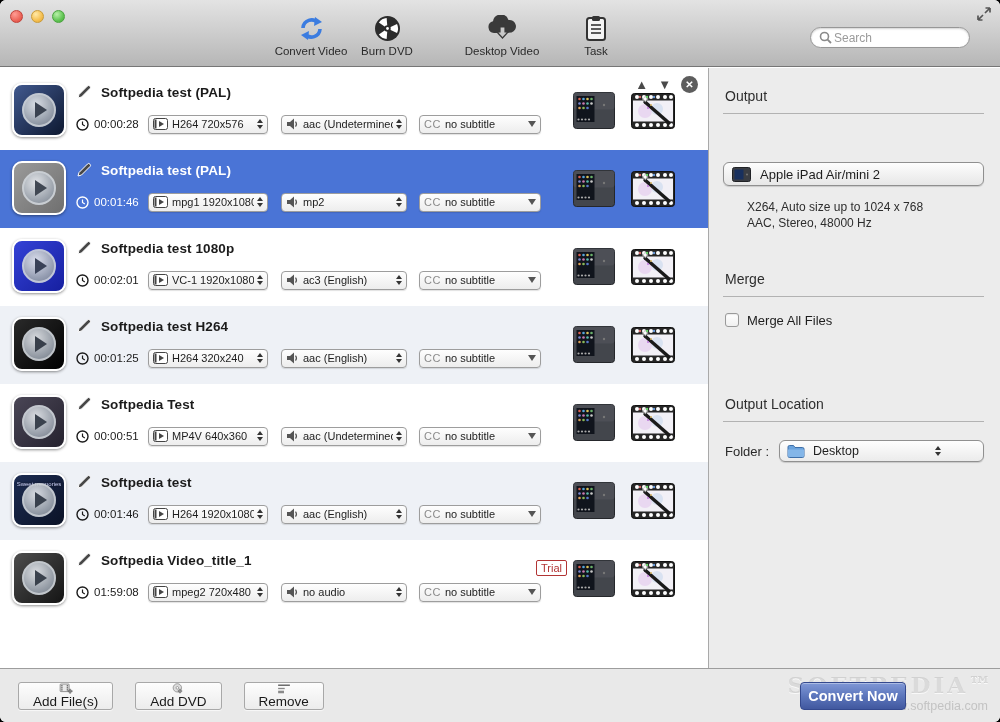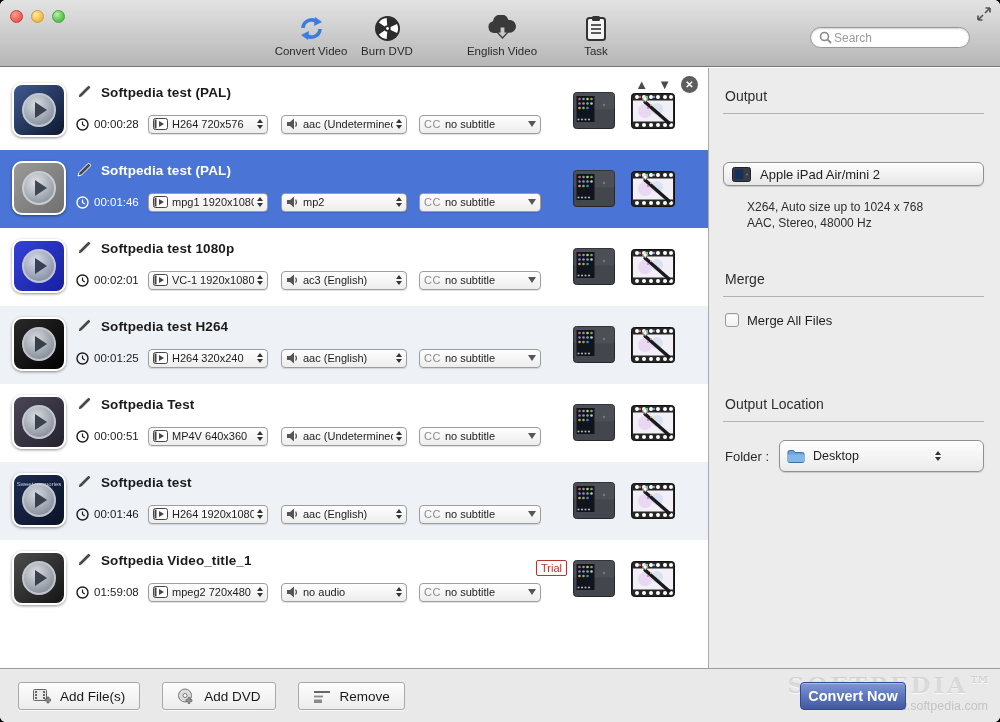--- a/index.html
+++ b/index.html
@@ -72,28 +72,28 @@
   .profile-btn span{font-size:13px;color:#1e1e1e;}
   .sp-detail{font-size:12px;color:#2d2d2d;margin-left:24px;line-height:16px;}
   .mergeblock{margin-top:40px;}
   .chk-row{display:flex;align-items:flex-start;gap:8px;margin:16px 0 0 2px;}
   .chk{width:14px;height:14px;border:1px solid #9a9a9a;border-radius:3px;background:linear-gradient(#fff,#f0f0f0);
     box-shadow:inset 0 1px 1px rgba(0,0,0,.08);cursor:pointer;}
   .chk-label{font-size:13px;color:#1e1e1e;}
   .outblock{margin-top:68px;}
   .folder-row{display:flex;align-items:center;gap:10px;margin:18px 0 0 2px;}
   .folder-label{font-size:13px;color:#2a2a2a;}
-  .folder-sel{flex:1;height:32px;border:1px solid #909090;border-radius:6px;background:linear-gradient(#fefefe,#ebebeb);
+  .folder-sel{flex:1;height:22px;border:1px solid #909090;border-radius:6px;background:linear-gradient(#fefefe,#ebebeb);
     display:flex;align-items:center;padding:0 7px;gap:8px;box-shadow:0 1px 1px rgba(0,0,0,.15);cursor:pointer;}
   .folder-sel span{flex:1;font-size:12.5px;color:#1e1e1e;}
 
   
   .fbtns{position:absolute;left:18px;top:13px;display:flex;gap:22px;}
   .fbtn{height:28px;border:1px solid #a8a8a8;border-radius:3px;background:linear-gradient(#fdfdfd,#ececec);
-    display:flex;align-items:center;gap:9px;padding:0 14px;font-size:13.5px;color:#191919;cursor:pointer;box-shadow:0 1px 1px rgba(255,255,255,.7);}
+    display:flex;align-items:center;padding:0 14px;font-size:13.5px;color:#191919;cursor:pointer;box-shadow:0 1px 1px rgba(255,255,255,.7);flex-direction:column;}
   .convert{position:absolute;left:800px;top:13px;width:106px;height:28px;border-radius:4px;cursor:pointer;
     background:linear-gradient(#8098d6,#5d77bd 48%,#41589f);border:1px solid #34498e;color:#fff;font-size:14.5px;
     font-weight:bold;display:flex;align-items:center;justify-content:center;box-shadow:inset 0 1px 0 rgba(255,255,255,.35);}
   .wm{position:absolute;right:6px;top:2px;font-family:"DejaVu Serif",serif;font-weight:bold;font-size:23px;
     letter-spacing:3px;color:rgba(180,180,180,.45);text-shadow:0 1px 0 rgba(255,255,255,.7);}
   .wm-url{position:absolute;right:12px;top:30px;font-size:12.5px;color:rgba(170,170,170,.6);}
 </style>
 </head>
 <body>
 
@@ -134,21 +134,21 @@
       <div class="tb-label">Burn DVD</div>
     </div>
 
     <div class="tb-item" style="left:450px">
       <div class="ticon">
         <svg width="32" height="27" viewBox="0 0 32 27">
           <path d="M8 18 a6 6 0 0 1 -1 -11.8 a8 8 0 0 1 15.5 -1.2 a6.5 6.5 0 0 1 3 12.6 z" fill="#3a3a3a"></path>
           <path d="M14 12 h5 v5 h3 l-5.5 6 l-5.5 -6 h3 z" fill="#c9c9c9" stroke="#3a3a3a" stroke-width="1.2"></path>
         </svg>
       </div>
-      <div class="tb-label">English Video</div>
+      <div class="tb-label">Desktop Video</div>
     </div>
 
     <div class="tb-item" style="left:544px">
       <div class="ticon">
         <svg width="24" height="27" viewBox="0 0 24 27">
           <rect x="3" y="3" width="18" height="22" rx="2.5" fill="#f4f4f4" stroke="#333" stroke-width="2"></rect>
           <rect x="8" y="1" width="8" height="5" rx="1.5" fill="#333"></rect>
           <line x1="7" y1="10" x2="17" y2="10" stroke="#333" stroke-width="1.6"></line>
           <line x1="7" y1="14" x2="17" y2="14" stroke="#333" stroke-width="1.6"></line>
           <line x1="7" y1="18" x2="17" y2="18" stroke="#333" stroke-width="1.6"></line>

